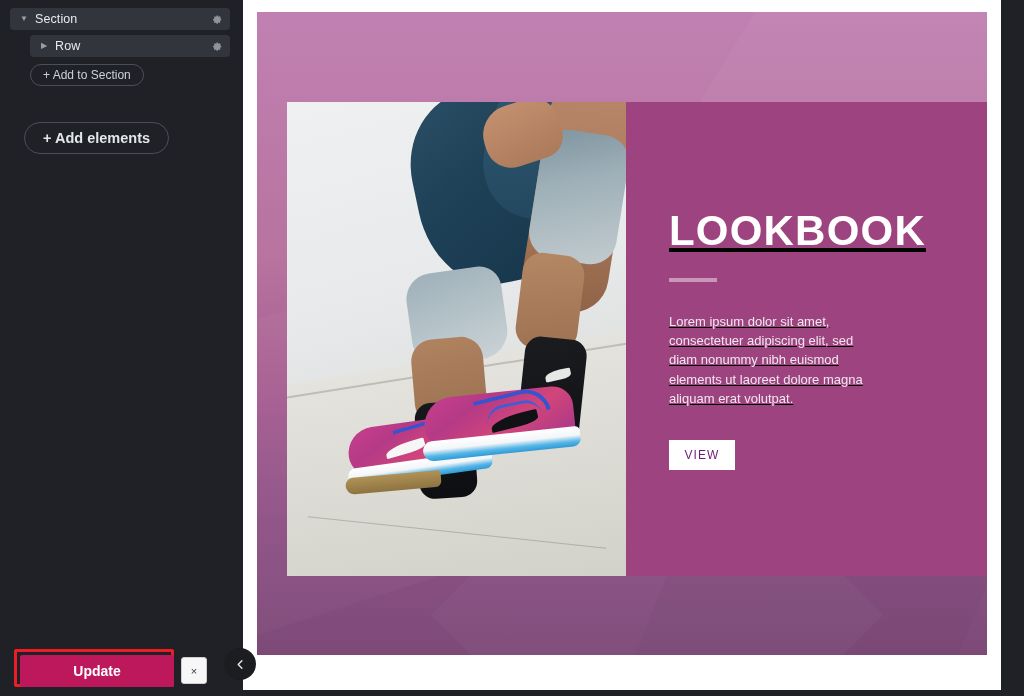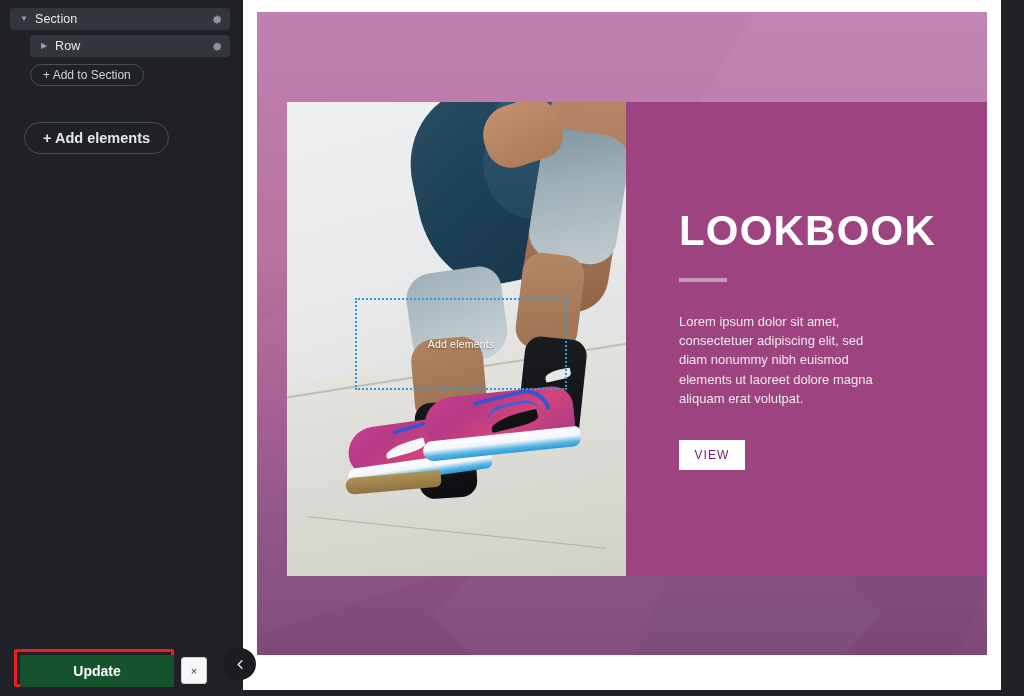--- a/index.html
+++ b/index.html
@@ -87,21 +87,21 @@
     position: absolute;
     left: 14px; top: 9px;
     width: 160px; height: 38px;
     border: 3px solid #ee1c25;
     border-radius: 2px;
   }
   .update-btn {
     position: absolute;
     left: 3px; top: 3px;
     width: 154px; height: 32px;
-    background: #14532d;
+    background: #be185d;
     border: none; border-radius: 2px;
     color: #ffffff;
     font-size: 14px; font-weight: bold;
     font-family: "Liberation Sans", sans-serif;
     cursor: pointer;
   }
   .close-btn {
     position: absolute;
     left: 181px; top: 657px;
     width: 26px; height: 27px;
@@ -391,22 +391,23 @@
   .dropzone-label {
     color: #ffffff;
     font-size: 10.5px;
     text-shadow: 0 1px 2px rgba(0,0,0,.45);
     letter-spacing: .2px;
   }
 
   
   .text-inner {
     position: absolute;
-    left: 53px; top: 108px;
+    left: 43px; top: 108px;
     right: 30px;
+    text-decoration: underline;
   }
   .hero-title {
     color: #ffffff;
     font-size: 42px;
     font-weight: bold;
     letter-spacing: 1.2px;
     line-height: 1;
   }
   .title-rule {
     width: 48px; height: 4px;
@@ -517,23 +518,20 @@
 
               <div class="shoe shoe-front">
                 <div class="shoe-upper"></div>
                 <div class="shoe-lace"></div>
                 <div class="shoe-lace2"></div>
                 <div class="shoe-swoosh"></div>
                 <div class="shoe-sole"></div>
               </div>
             </div>
 
-            <div class="dropzone">
-              <span class="dropzone-label">Add elements</span>
-            </div>
           </div>
 
           <div class="text-col">
             <div class="text-inner">
               <div class="hero-title">LOOKBOOK</div>
               <div class="title-rule"></div>
               <div class="hero-body">Lorem ipsum dolor sit amet, consectetuer adipiscing elit, sed diam nonummy nibh euismod elements ut laoreet dolore magna aliquam erat volutpat.</div>
               <button class="view-btn">VIEW</button>
             </div>
           </div>

